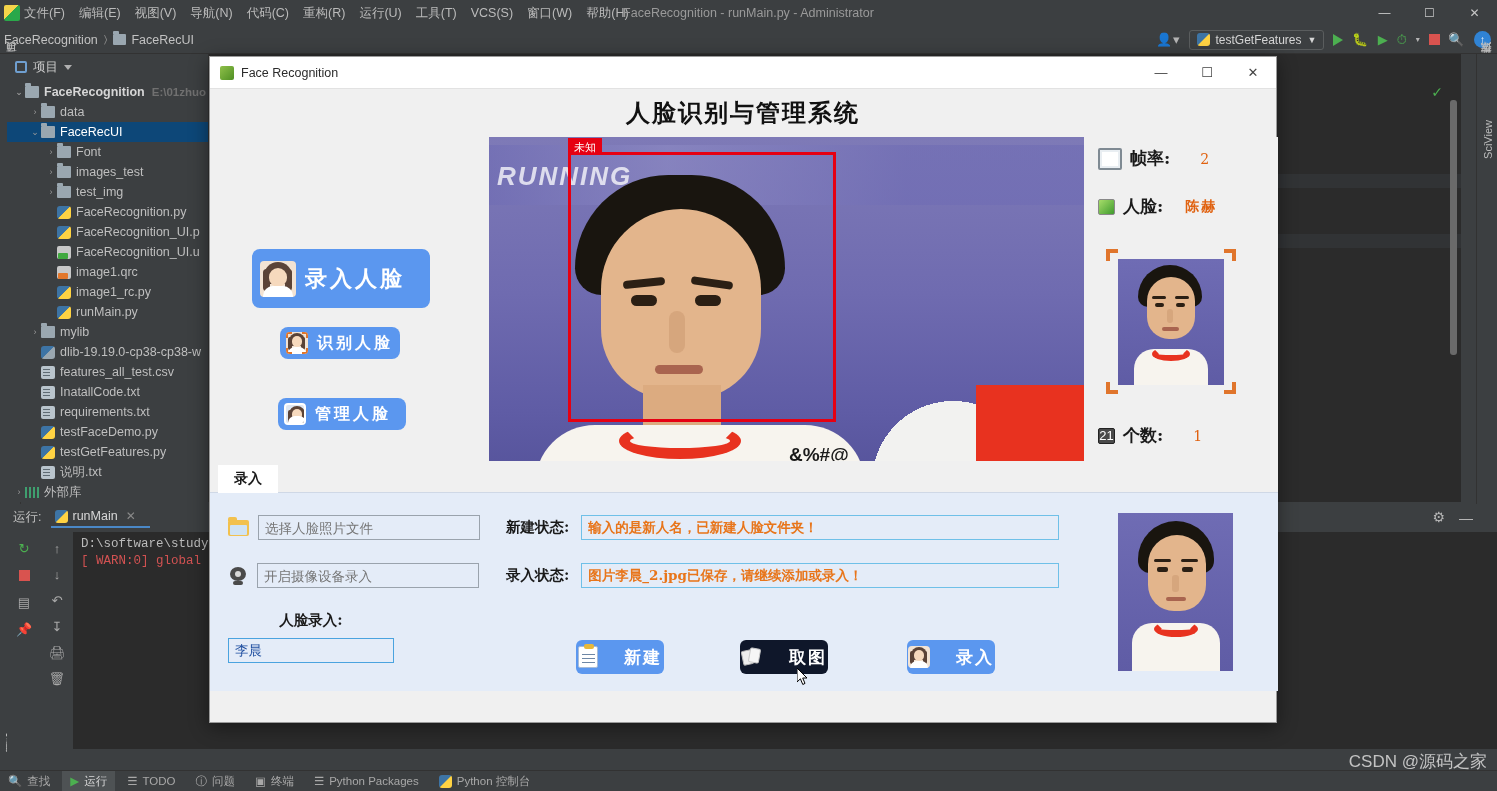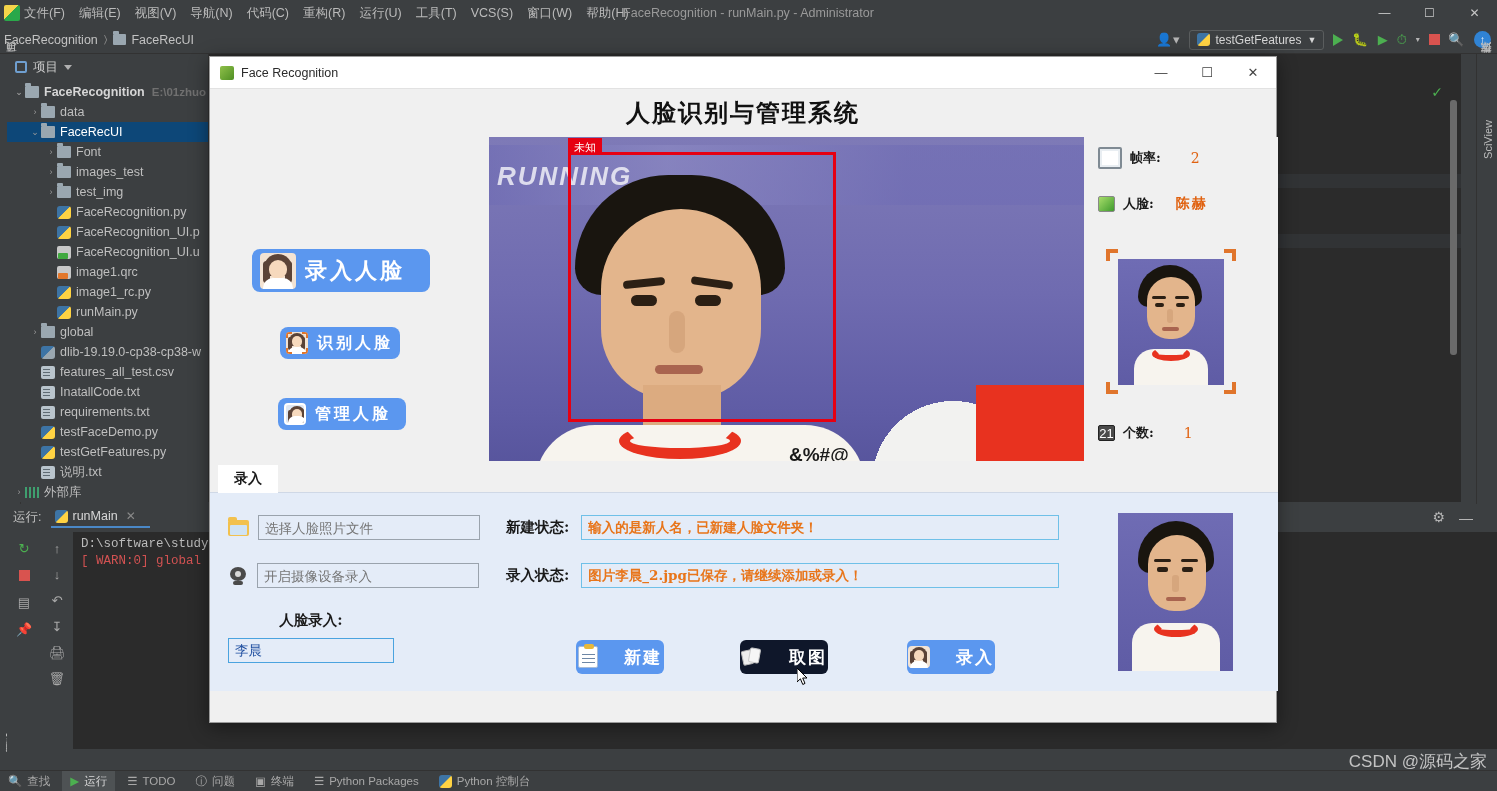--- a/index.html
+++ b/index.html
@@ -200,21 +200,21 @@
 
   .dlg-body { position: relative; height: 404px; background: #f0f0f0; }
 
   
   .btn-col { position: absolute; left: 0; top: 0; width: 279px; height: 347px; background: #f0f0f0; }
   .blue-btn {
     position: absolute; display: flex; align-items: center; gap: 9px;
     background: #5b97ef; border-radius: 8px; color: #fff; cursor: pointer;
   }
   .blue-btn .lbl { font-weight: bold; letter-spacing: 3px; }
-  .btn-record { left: 42px; top: 112px; width: 178px; height: 43px; padding-left: 8px; }
+  .btn-record { left: 42px; top: 112px; width: 178px; height: 59px; padding-left: 8px; }
   .btn-record .lbl { font-size: 22px; }
   .btn-ident { left: 70px; top: 190px; width: 120px; height: 32px; padding-left: 6px; }
   .btn-ident .lbl { font-size: 16px; }
   .btn-manage { left: 68px; top: 261px; width: 128px; height: 32px; padding-left: 6px; }
   .btn-manage .lbl { font-size: 16px; }
 
   .avatar-ic {
     width: 36px; height: 36px; border-radius: 4px; position: relative; overflow: hidden;
     background: #f3e3d3; flex: 0 0 auto;
   }
@@ -301,21 +301,21 @@
     border: 3px solid #e60012;
   }
   .det-label {
     position: absolute; left: -3px; top: -17px; height: 17px; background: #e60012;
     color: #fff; font-size: 11px; padding: 1px 6px 0 6px; line-height: 16px;
   }
 
   
   .info-col { position: absolute; left: 874px; top: 0; width: 194px; height: 392px; background: #f0f0f0; }
   .info-row { position: absolute; display: flex; align-items: center; gap: 8px; }
-  .info-row .k { font-family:"DejaVu Serif","Liberation Serif",serif; font-size:13px; color:#1a1a1a; font-weight:bold; }
+  .info-row .k { font-family:"DejaVu Serif","Liberation Serif",serif; font-size:17px; color:#1a1a1a; font-weight:bold; }
   .info-row .v { font-family:"DejaVu Serif","Liberation Serif",serif; font-size:14px; color:#e0610f; }
   .info-row .v.name { font-weight: bold; }
   .r-fps { left: 14px; top: 10px; }
   .r-face { left: 14px; top: 58px; }
   .r-count { left: 14px; top: 287px; }
   .r-dist { left: 14px; top: 343px; }
   .ic16 { width: 17px; height: 16px; flex: 0 0 auto; border-radius: 2px; position: relative; }
   .ic-green { background: linear-gradient(135deg,#a7dd6a,#3f9b2e); border: 1px solid #888; }
   .ic-cal { background: #4a4a4a; border: 1px solid #222; color:#fff; font-size:13px; display:flex; align-items:center; justify-content:center; }
   .ic-s { background: linear-gradient(135deg,#4ea8e8,#1b63b5); color:#fff; font-size:10px; font-weight:bold; display:flex; align-items:center; justify-content:center; border-radius:3px; }
@@ -558,21 +558,21 @@
           <span>image1_rc.py</span>
         </div>
         <div class="tree-row" style="padding-left: 38px;">
           <span class="arrow"></span>
           <span class="ficon py"></span>
           <span>runMain.py</span>
         </div>
         <div class="tree-row" style="padding-left: 22px;">
           <span class="arrow">›</span>
           <span class="ficon folder"></span>
-          <span>global</span>
+          <span>mylib</span>
         </div>
         <div class="tree-row" style="padding-left: 22px;">
           <span class="arrow"></span>
           <span class="ficon whl"></span>
           <span>dlib-19.19.0-cp38-cp38-w</span>
         </div>
         <div class="tree-row" style="padding-left: 22px;">
           <span class="arrow"></span>
           <span class="ficon txt"></span>
           <span>features_all_test.csv</span>

